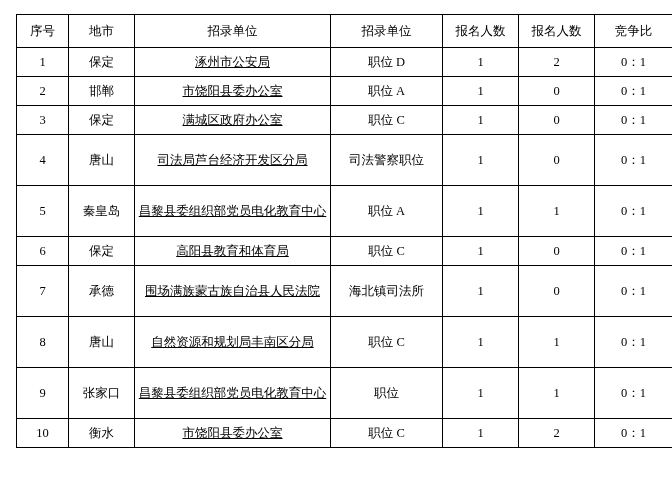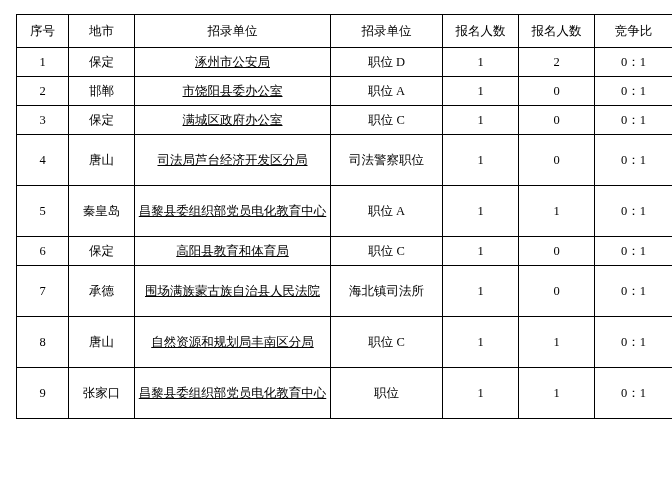--- a/index.html
+++ b/index.html
@@ -158,15 +158,24 @@
         </tr>
         <tr class="row-double">
           <td>9</td>
           <td>张家口</td>
           <td class="unit-cell">昌黎县委组织部党员电化教育中心</td>
           <td>职位</td>
           <td>1</td>
           <td>1</td>
           <td>0：1</td>
         </tr>
+        <tr class="row-single">
+          <td>10</td>
+          <td>衡水</td>
+          <td class="unit-cell">市饶阳县委办公室</td>
+          <td>职位 C</td>
+          <td>1</td>
+          <td>2</td>
+          <td>0：1</td>
+        </tr>
       </tbody>
   </table>
 </div>
 
 </body></html>

